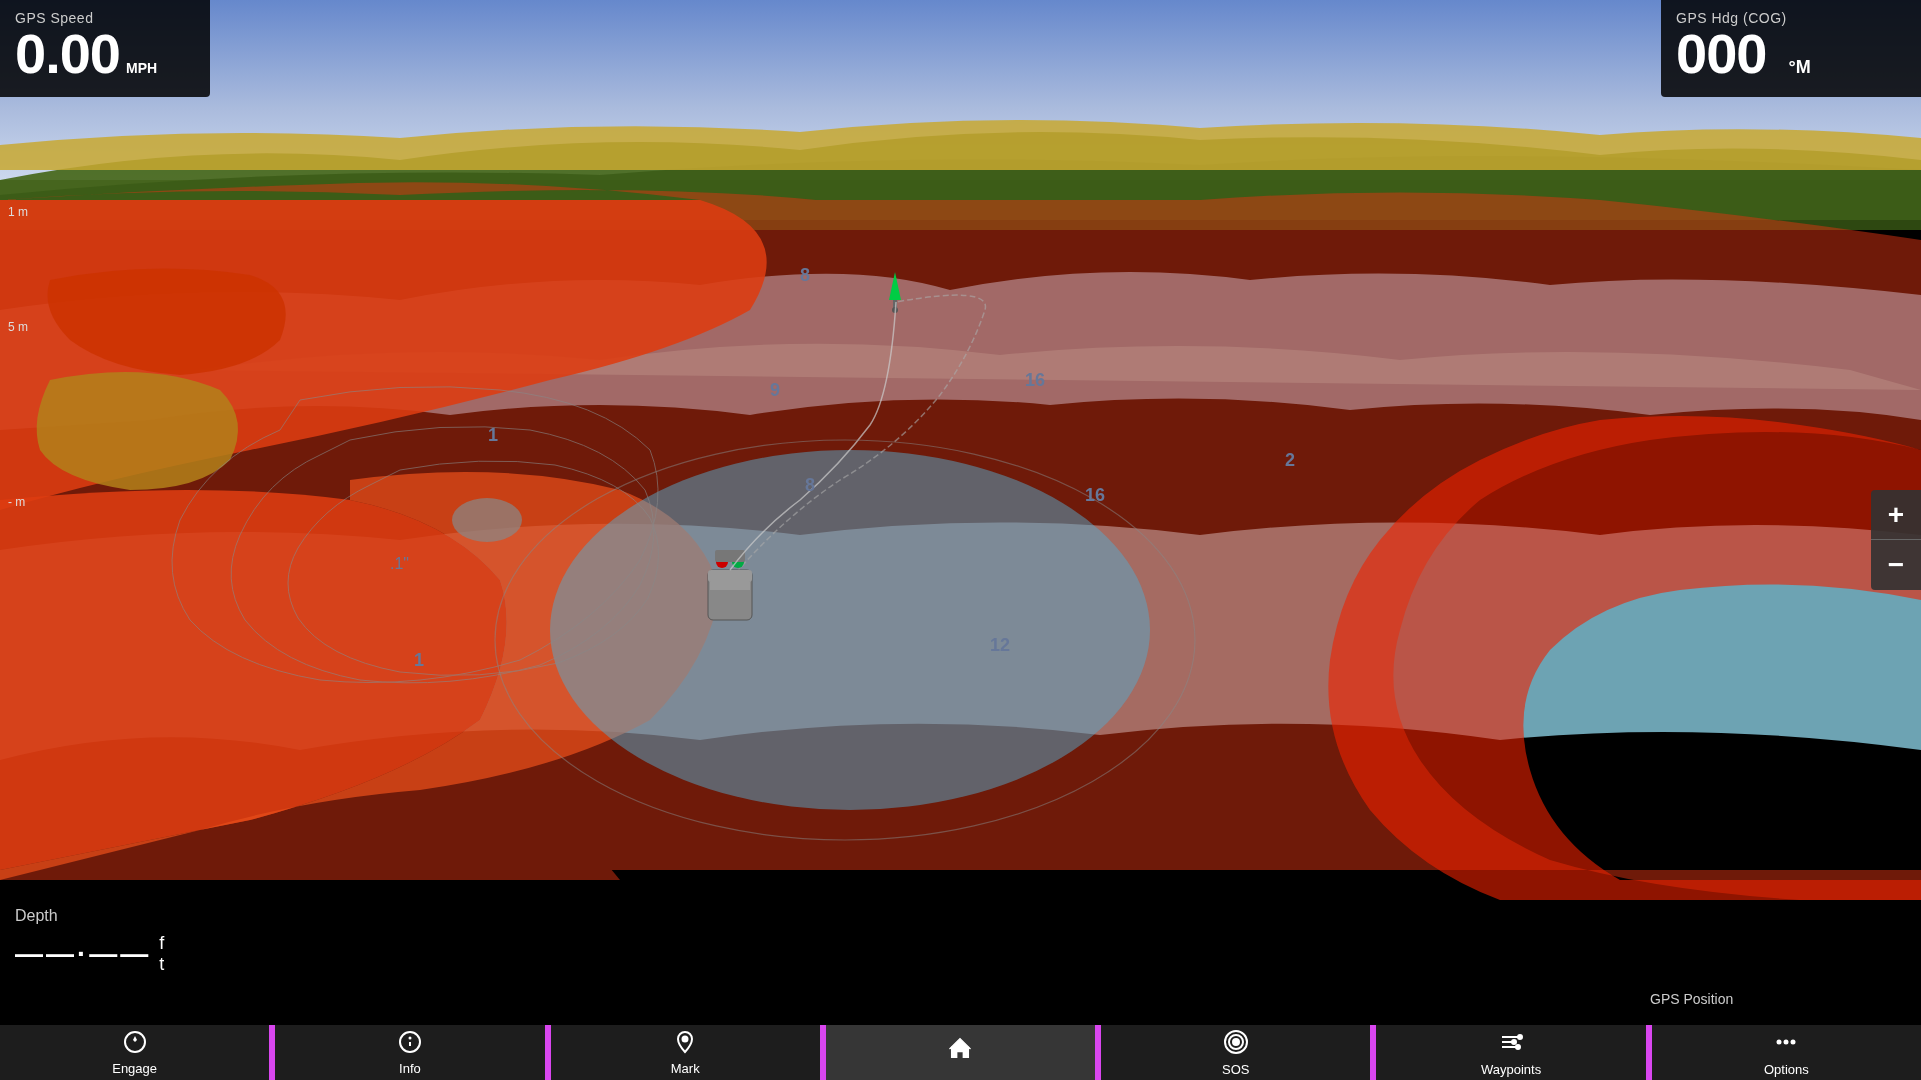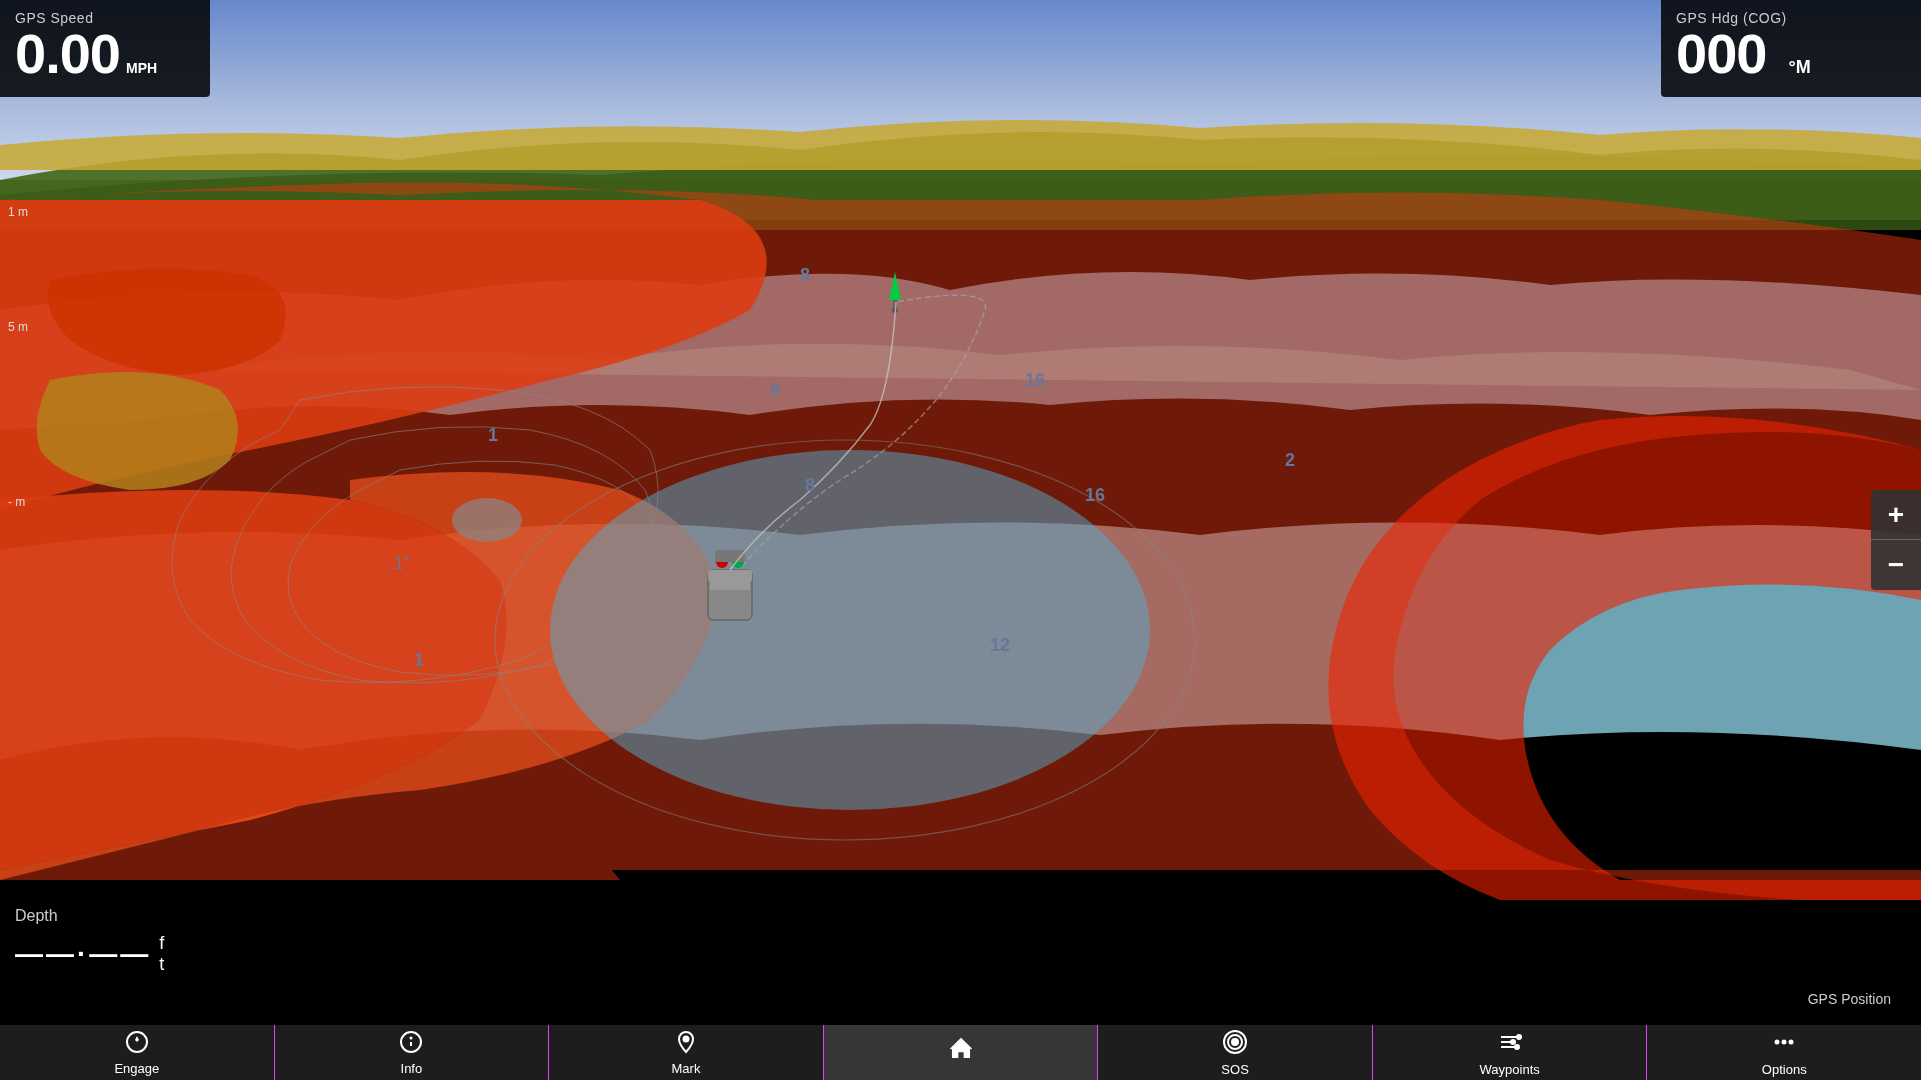--- a/index.html
+++ b/index.html
@@ -108,26 +108,25 @@
 
     .depth-unit {
       color: #fff;
       font-size: 18px;
       text-align: right;
     }
 
     
     .hud-bottom-right {
       position: absolute;
-      bottom: 55px; right: 15px;
+      bottom: 55px; right: 6px;
       width: 280px;
       background: rgba(0,0,0,0.85);
       padding: 12px 15px;
       border-top-left-radius: 4px;
-      text-align: right;
     }
 
     .gps-pos-label {
       color: #ccc;
       font-size: 14px;
       margin-bottom: 6px;
     }
 
     .gps-pos-value {
       color: #fff;
@@ -175,21 +174,21 @@
     }
 
     .nav-item {
       flex: 1;
       display: flex;
       flex-direction: column;
       align-items: center;
       justify-content: center;
       color: #fff;
       cursor: pointer;
-      border-right: 1px solid #d946ef;
+      border-right: 6px solid #d946ef;
       padding: 5px 0;
       gap: 3px;
     }
 
     .nav-item:last-child {
       border-right: none;
     }
 
     .nav-item.active {
       background: rgba(80,80,80,0.5);

